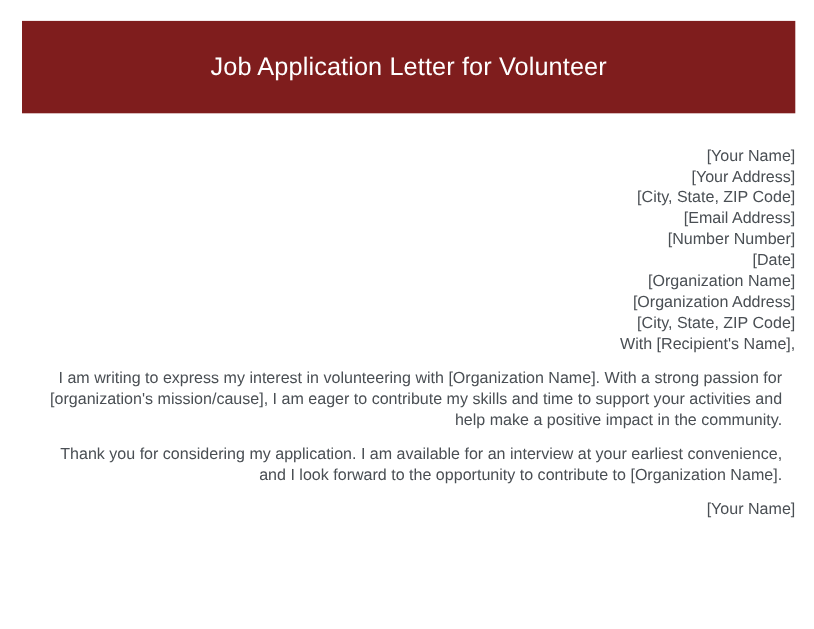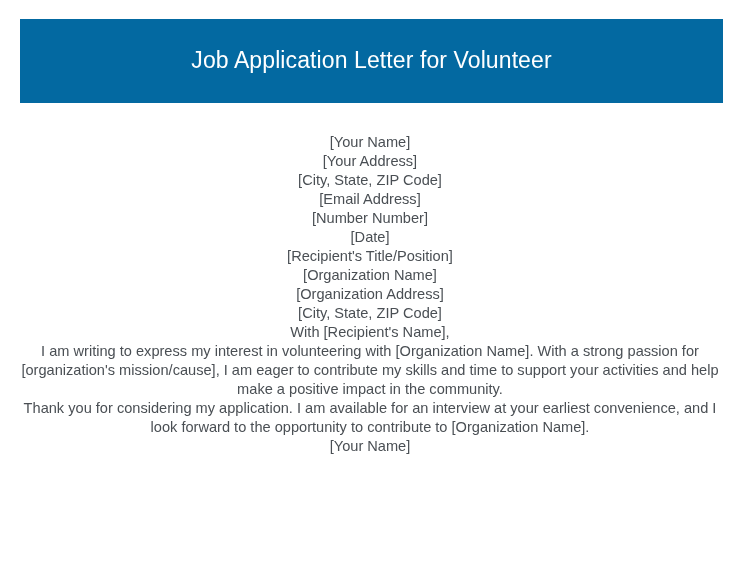--- a/index.html
+++ b/index.html
@@ -23,21 +23,21 @@
     box-sizing: border-box;
   }
 
   
   .header-banner {
     position: absolute;
     left: 20px;
     top: 19px;
     width: 703px;
     height: 84px;
-    background: #0369a1;
+    background: #7f1d1d;
     display: flex;
     align-items: center;
     justify-content: center;
     box-sizing: border-box;
   }
 
   .header-title {
     color: #ffffff;
     font-family: "Liberation Sans", sans-serif;
     font-size: 23px;
@@ -51,34 +51,34 @@
   
   .letter-body {
     position: absolute;
     left: 17px;
     top: 133px;
     width: 706px;
     color: #4a4f54;
     font-family: "Liberation Sans", sans-serif;
     font-size: 14.6px;
     line-height: 19px;
-    text-align: center;
+    text-align: right;
   }
 
   .letter-line {
     display: block;
     margin: 0;
     padding: 0;
     white-space: pre-wrap;
     word-wrap: break-word;
   }
 
   .letter-para {
     display: block;
-    margin: 0;
+    margin: 12px;
     padding: 0;
     white-space: normal;
     word-wrap: break-word;
   }
 </style>
 </head>
 <body>
 
 <div class="page">
 
@@ -86,21 +86,20 @@
     <div class="header-title">Job Application Letter for Volunteer</div>
   </div>
 
   <div class="letter-body">
     <span class="letter-line">[Your Name]</span>
     <span class="letter-line">[Your Address]</span>
     <span class="letter-line">[City, State, ZIP Code]</span>
     <span class="letter-line">[Email Address]</span>
     <span class="letter-line">[Number Number]</span>
     <span class="letter-line">[Date]</span>
-    <span class="letter-line">[Recipient's Title/Position]</span>
     <span class="letter-line">[Organization Name]</span>
     <span class="letter-line">[Organization Address]</span>
     <span class="letter-line">[City, State, ZIP Code]</span>
     <span class="letter-line">With [Recipient's Name],</span>
 
     <span class="letter-para">I am writing to express my interest in volunteering with [Organization Name]. With a strong passion for [organization's mission/cause], I am eager to contribute my skills and time to support your activities and help make a positive impact in the community.</span>
     <span class="letter-para">Thank you for considering my application. I am available for an interview at your earliest convenience, and I look forward to the opportunity to contribute to [Organization Name].</span>
 
     <span class="letter-line">[Your Name]</span>
   </div>

